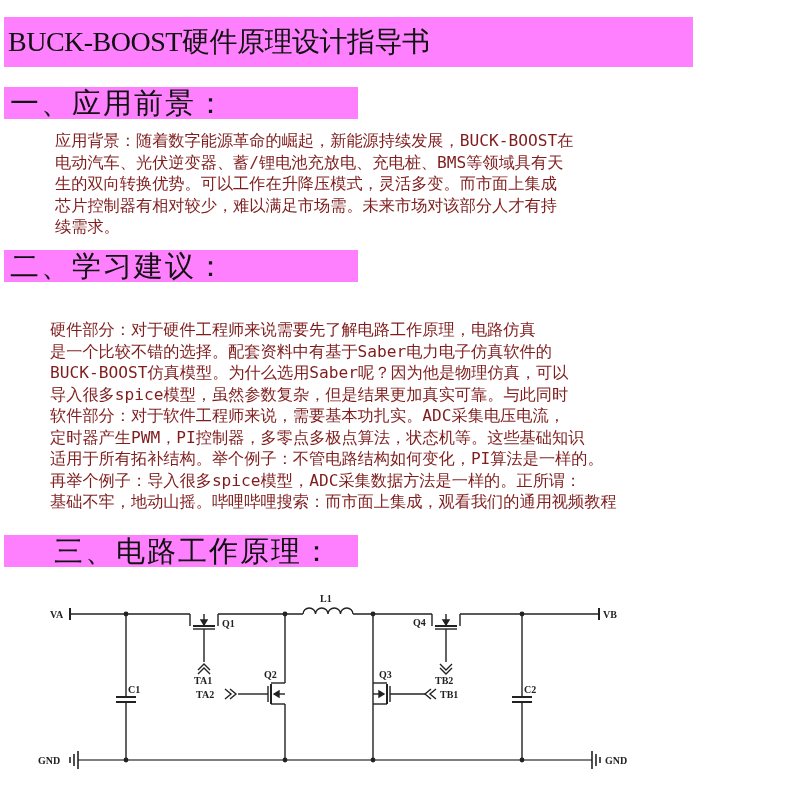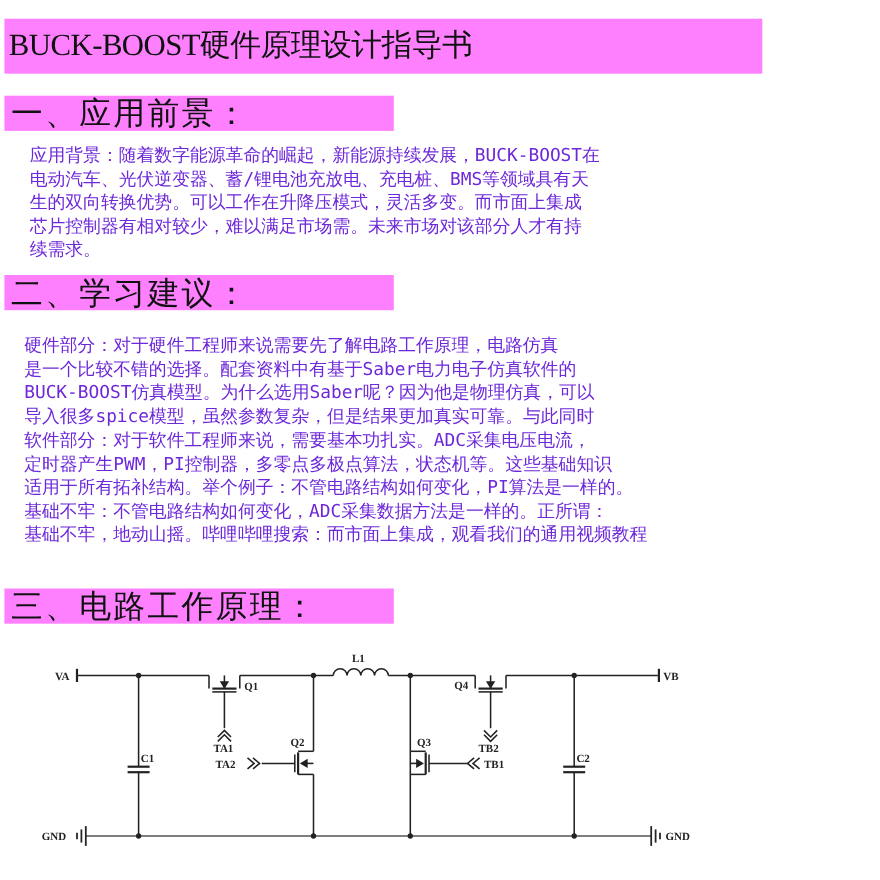--- a/index.html
+++ b/index.html
@@ -6,21 +6,21 @@
   body { width:800px; height:800px; position:relative; overflow:hidden;
          font-family:"DejaVu Serif", serif; color:#111; }
   .title-bar { position:absolute; left:4px; top:17px; width:689px; height:50px;
                background:#ff80ff; }
   .title-text { position:absolute; left:8px; top:18px; font-family:"Liberation Serif", serif;
                 font-size:28px; line-height:48px; letter-spacing:-0.5px; white-space:nowrap; }
   .sec-bar { position:absolute; left:4px; width:354px; height:32px; background:#ff80ff; }
   .sec-text { position:absolute; left:10px; font-family:"DejaVu Serif", serif; font-size:29px;
               line-height:32px; white-space:nowrap; letter-spacing:2px; }
   .para { position:absolute; font-family:"DejaVu Sans Mono", monospace; font-size:16.2px;
-          line-height:21.5px; white-space:nowrap; color:#6d28d9; }
+          line-height:21.5px; white-space:nowrap; color:#7f1d1d;margin-left:28px; }
   .para div { height:21.5px; }
   svg text { font-family:"Liberation Serif", serif; font-weight:bold; font-size:10px; fill:#222; }
 </style>
 </head>
 <body>
 
 <div class="title-bar"></div>
 <div class="title-text">BUCK-BOOST硬件原理设计指导书</div>
 
 <div class="sec-bar" style="top:87px;"></div>
@@ -28,34 +28,34 @@
 <div class="para" style="left:27px; top:130px;">
   <div>应用背景：随着数字能源革命的崛起，新能源持续发展，BUCK-BOOST在</div>
   <div>电动汽车、光伏逆变器、蓄/锂电池充放电、充电桩、BMS等领域具有天</div>
   <div>生的双向转换优势。可以工作在升降压模式，灵活多变。而市面上集成</div>
   <div>芯片控制器有相对较少，难以满足市场需。未来市场对该部分人才有持</div>
   <div>续需求。</div>
 </div>
 
 <div class="sec-bar" style="top:250px;"></div>
 <div class="sec-text" style="top:250px;">二、学习建议：</div>
-<div class="para" style="left:22px; top:303px;">
+<div class="para" style="left:22px; top:319px;">
   <div>硬件部分：对于硬件工程师来说需要先了解电路工作原理，电路仿真</div>
   <div>是一个比较不错的选择。配套资料中有基于Saber电力电子仿真软件的</div>
   <div>BUCK-BOOST仿真模型。为什么选用Saber呢？因为他是物理仿真，可以</div>
   <div>导入很多spice模型，虽然参数复杂，但是结果更加真实可靠。与此同时</div>
   <div>软件部分：对于软件工程师来说，需要基本功扎实。ADC采集电压电流，</div>
   <div>定时器产生PWM，PI控制器，多零点多极点算法，状态机等。这些基础知识</div>
   <div>适用于所有拓补结构。举个例子：不管电路结构如何变化，PI算法是一样的。</div>
-  <div>基础不牢：不管电路结构如何变化，ADC采集数据方法是一样的。正所谓：</div>
+  <div>再举个例子：导入很多spice模型，ADC采集数据方法是一样的。正所谓：</div>
   <div>基础不牢，地动山摇。哔哩哔哩搜索：而市面上集成，观看我们的通用视频教程</div>
 </div>
 
 <div class="sec-bar" style="top:535px;"></div>
-<div class="sec-text" style="top:535px;">三、电路工作原理：</div>
+<div class="sec-text" style="top:535px;margin-left:44px;">三、电路工作原理：</div>
 
 <svg style="position:absolute; left:0; top:580px;" width="800" height="220" viewBox="0 580 800 220">
   <g stroke="#222" stroke-width="1.4" fill="none">
 
     <line x1="71" y1="614" x2="190" y2="614"></line>
     <line x1="218" y1="614" x2="303" y2="614"></line>
     <line x1="353" y1="614" x2="432" y2="614"></line>
     <line x1="460" y1="614" x2="598" y2="614"></line>
 
     <line x1="70" y1="608" x2="70" y2="620" stroke-width="2"></line>

